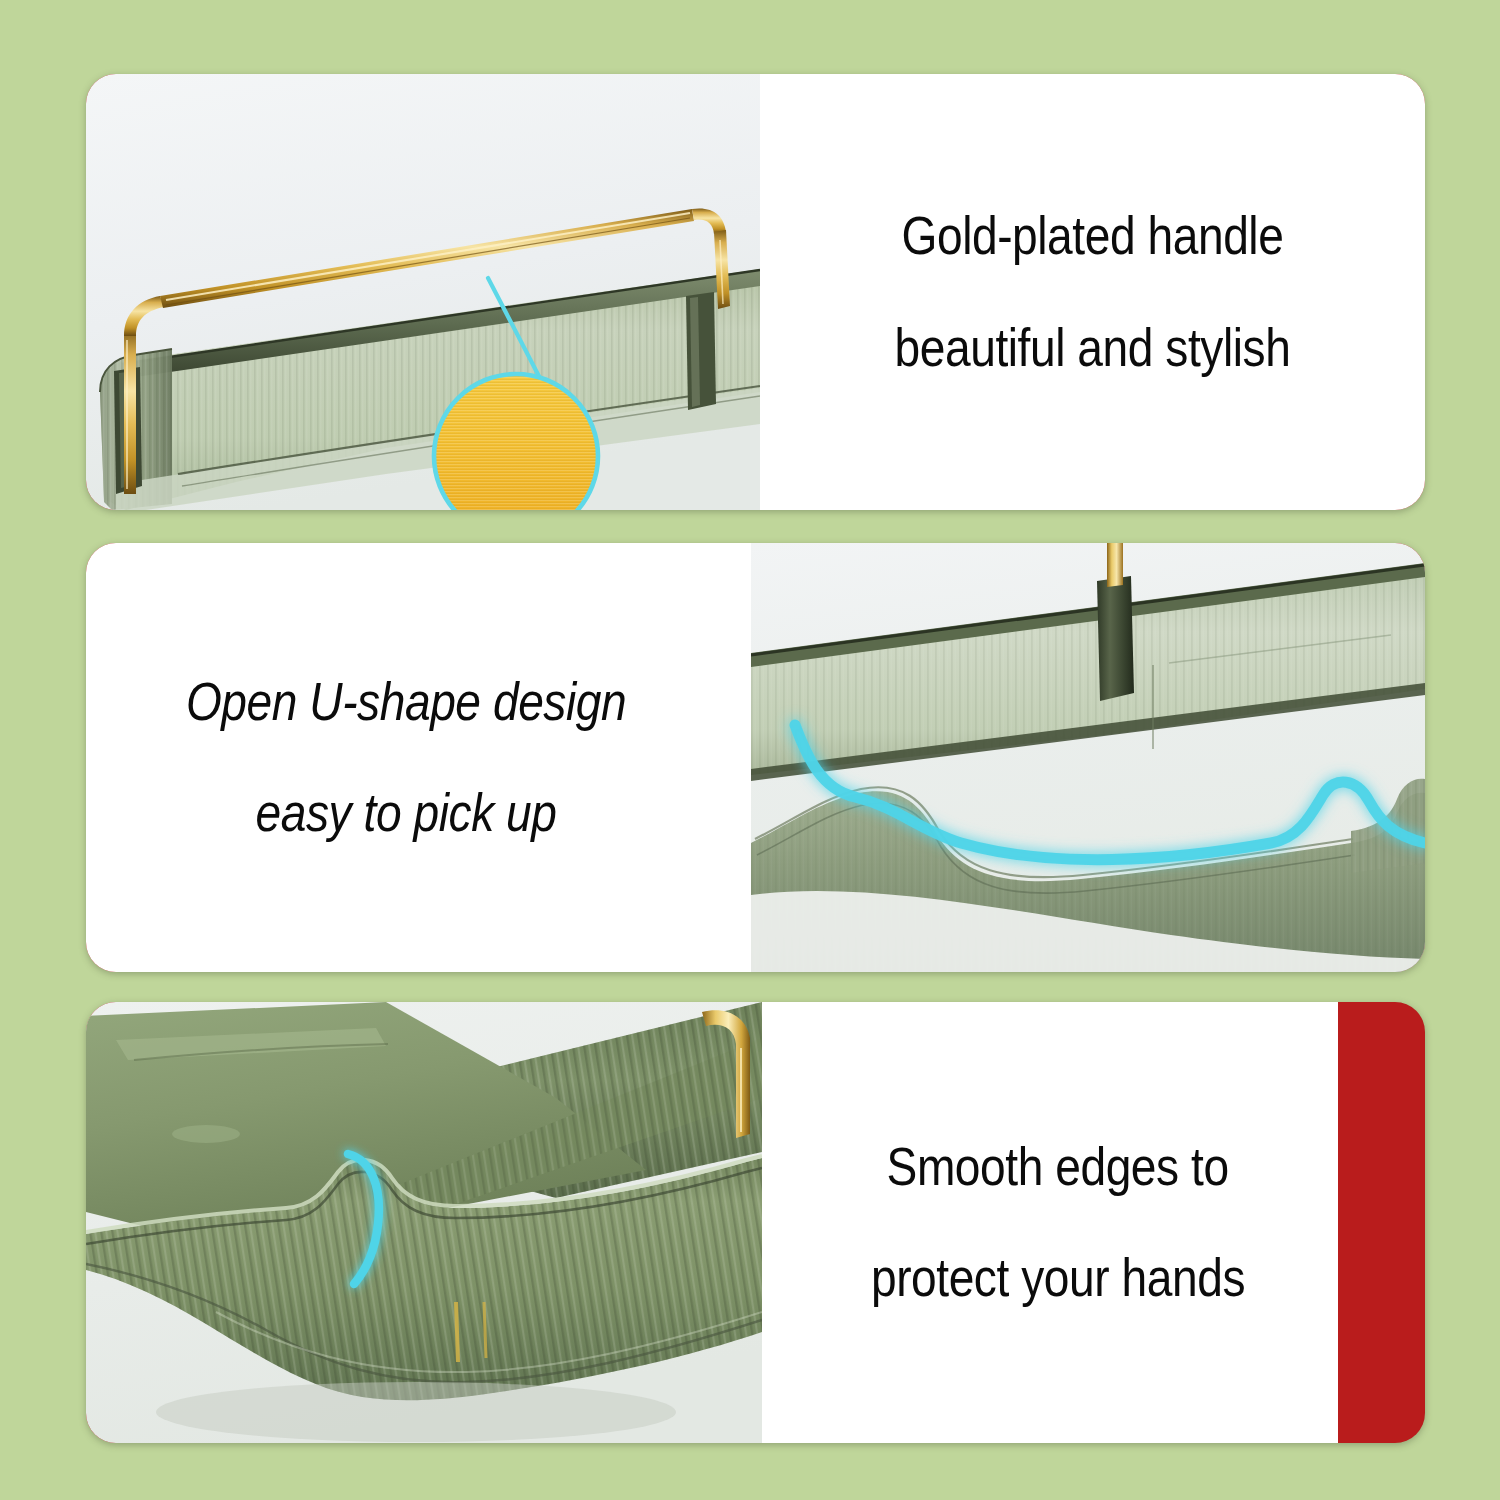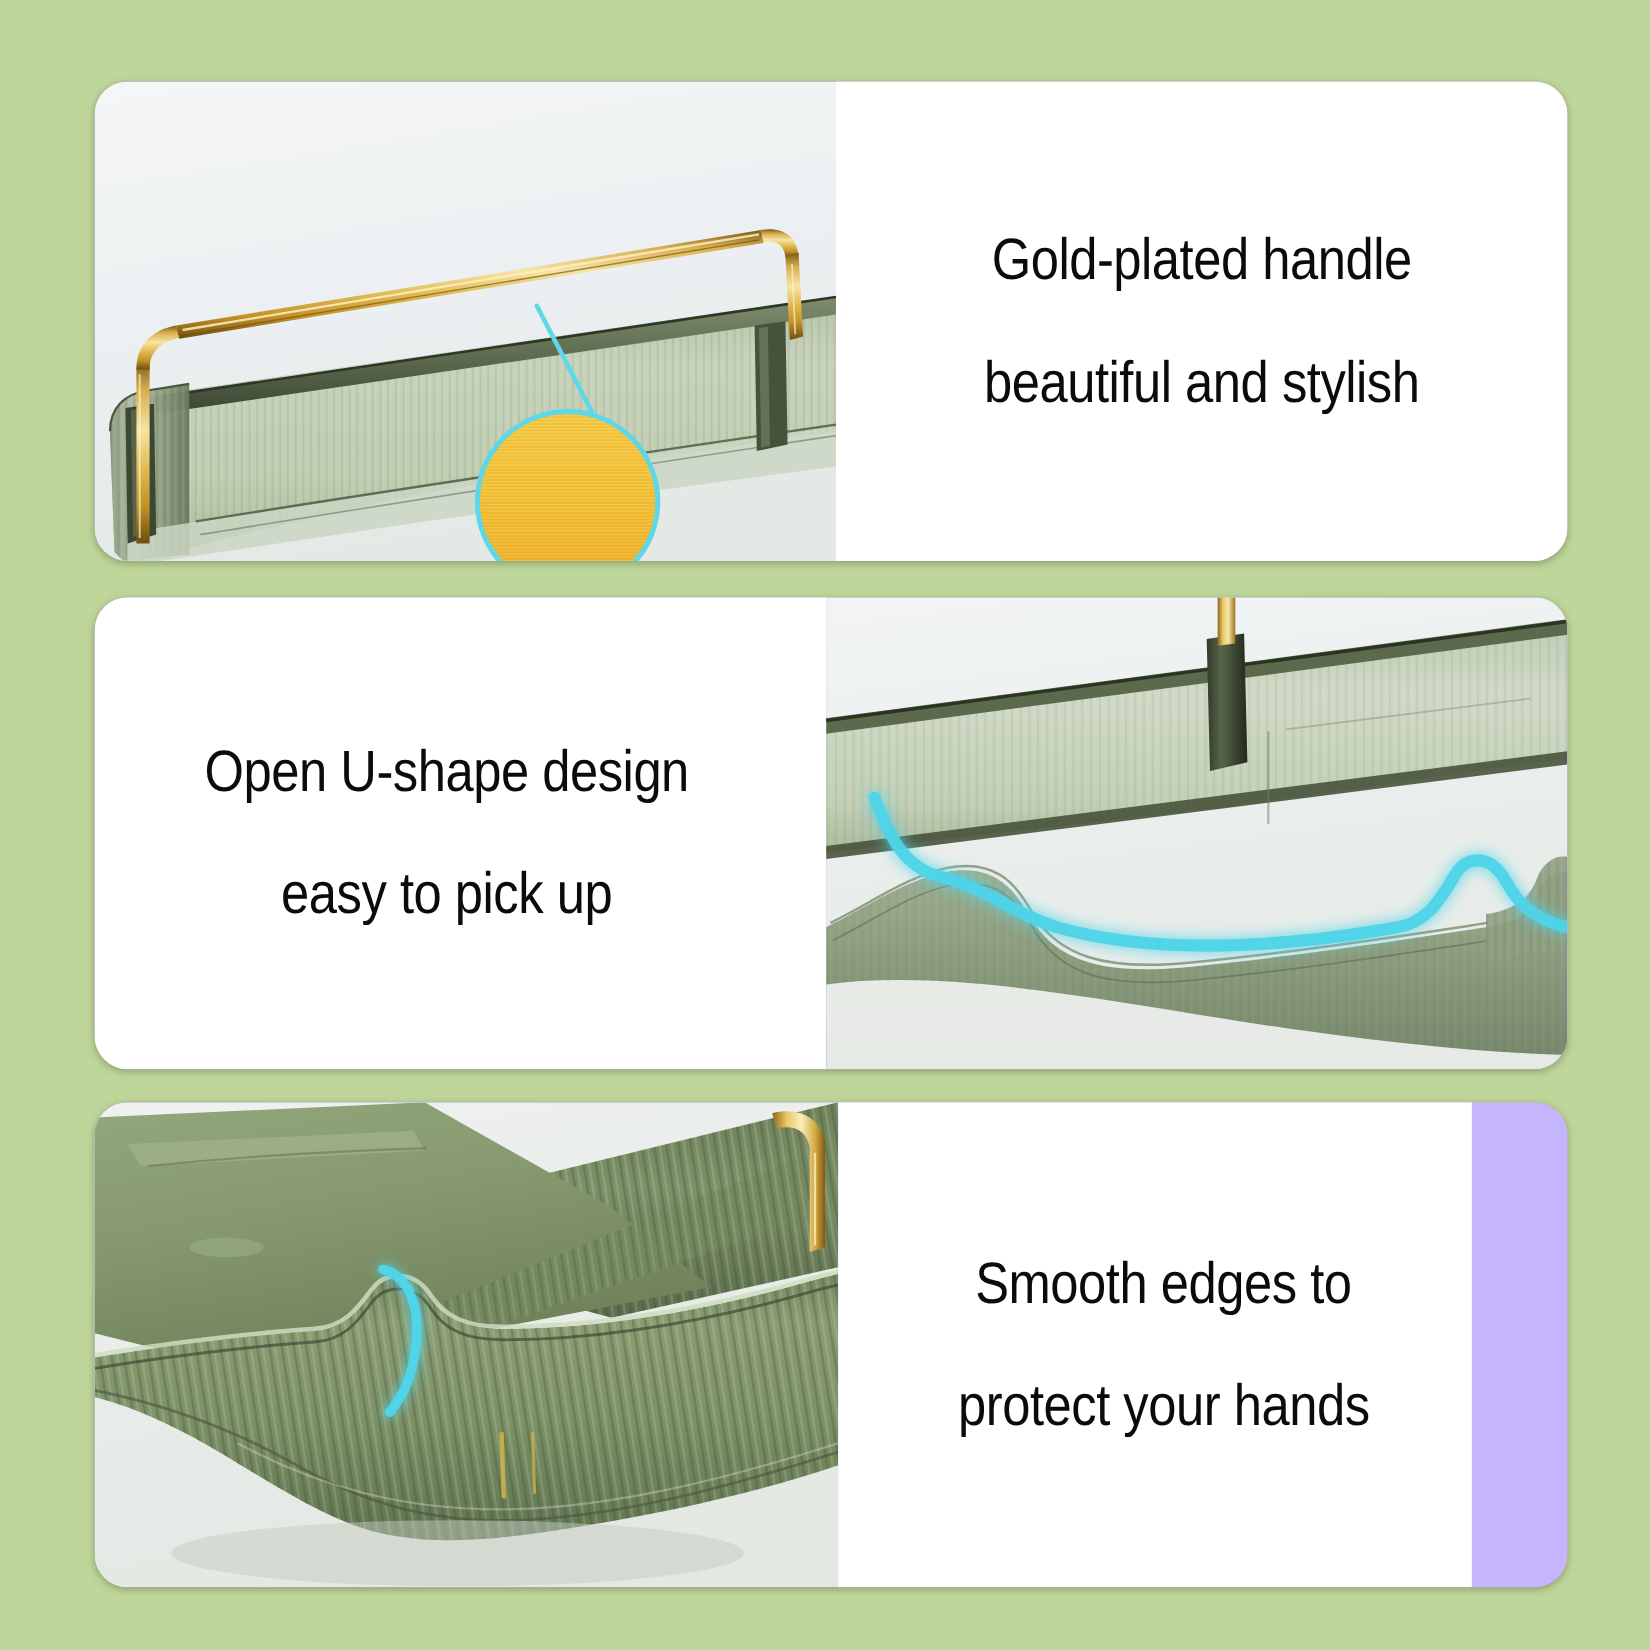--- a/index.html
+++ b/index.html
@@ -13,28 +13,28 @@
 
   
   #infographic{
     position:absolute; inset:0;
     background:#bfd69a;
   }
 
   
   .panel{
     position:absolute;
-    background:#c4b5fd;
+    background:#b91c1c;
     border-radius:30px;
     overflow:hidden;
     box-shadow:0 2px 7px rgba(60,70,45,.35);
     display:flex;
   }
   #panel-1{ left:86px;  top:74px;   width:1339px; height:436px; }
-  #panel-2{ left:86px;  top:543px;  width:1339px; height:429px; }
+  #panel-2{ left:86px;  top:543px;  width:1339px; height:429px;font-style:italic; }
   #panel-3{ left:86px;  top:1002px; width:1339px; height:441px; }
 
   .half{ position:relative; height:100%; overflow:hidden; }
   .img-half{ width:674px; }
   .txt-half{ width:665px; background:#fff; }
   #panel-2 .img-half{ order:2; }
   #panel-2 .txt-half{ order:1; }
   #panel-3 .img-half{ width:676px; }
   #panel-3 .txt-half{ width:576px; }
 

